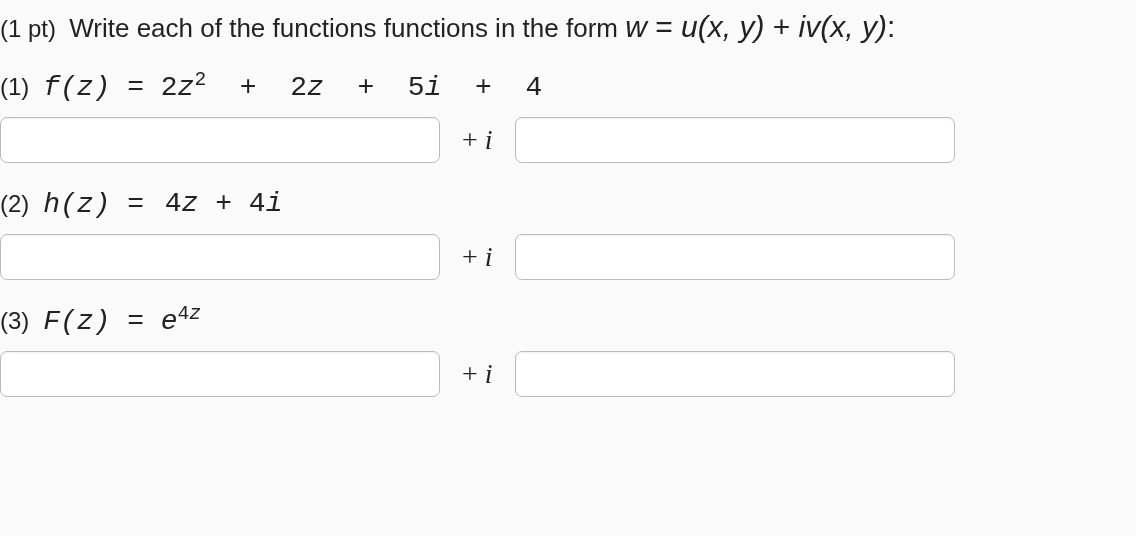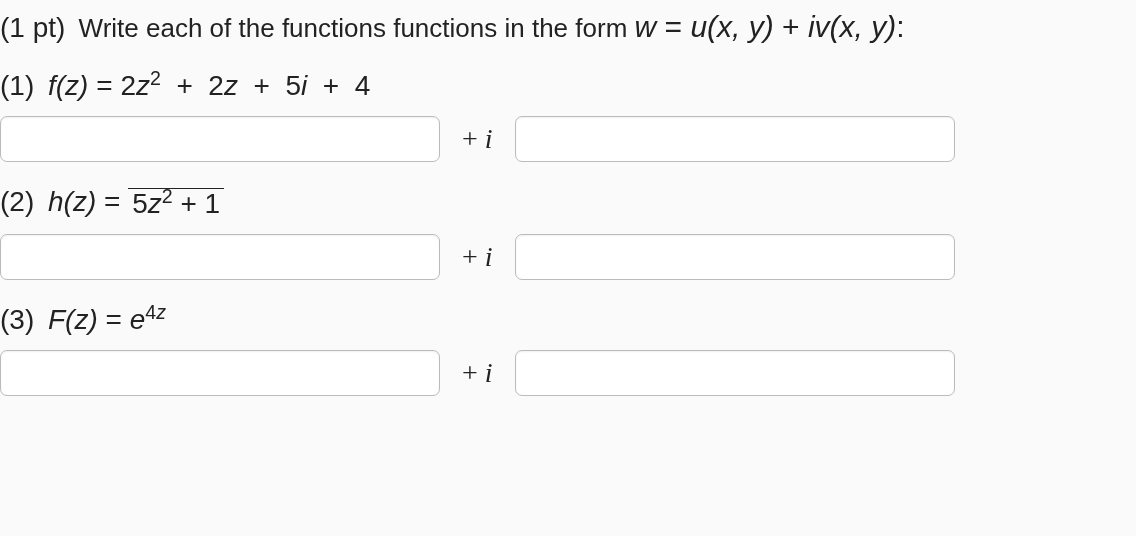--- a/index.html
+++ b/index.html
@@ -41,21 +41,21 @@
     }
     .plus-i {
       font-family: "Times New Roman", serif;
       font-size: 28px;
       margin: 0 22px;
     }
     .plus-i .i {
       font-style: italic;
     }
     .math {
-      font-family: Liberation Sans, sans-serif;
+      font-family: Liberation Mono, monospace;
     }
     .math .it {
       font-style: italic;
     }
     .frac {
       display: inline-block;
       vertical-align: middle;
       text-align: center;
       line-height: 1.1;
     }
@@ -76,21 +76,21 @@
     .varsection {
       font-family: Liberation Sans, sans-serif;
       font-style: italic;
       font-size: 30px;
     }
     .varsection .rm {
       font-style: normal;
     }
     .partno {
       font-family: Arial, Helvetica, sans-serif;
-      font-size: 28px;
+      font-size: 24px;
       font-style: normal;
       margin-right: 6px;
     }
   </style>
 </head>
 <body>
 
 <div class="intro">
   <span class="partno">(1 pt)</span>
   <span>Write each of the functions functions in the form </span>
@@ -114,21 +114,21 @@
   </span>
   <input type="text" style="">
 </div>
 
 <div class="problem-row">
   <span class="partno">(2)</span>
   <span class="math">
     <span class="it">h(z)</span>
     <span>  =  </span>
     <span class="frac">
-      <span class="den"><span class="it"><span style="font-style:normal">5</span>z<sup style="font-style:normal">2</sup>&nbsp;<span style="font-style:normal">+</span>&nbsp;<span style="font-style:normal">1</span></span></span>
+      <span class="num"><span class="it"><span style="font-style:normal">4</span>z&nbsp;<span style="font-style:normal">+</span>&nbsp;<span style="font-style:normal">4</span>i</span></span>
     </span>
   </span>
 </div>
 <div class="input-row">
   <input type="text" style="">
   <span class="plus-i">
     <span>+ </span><span class="i">i</span>
   </span>
   <input type="text" style="">
 </div>

